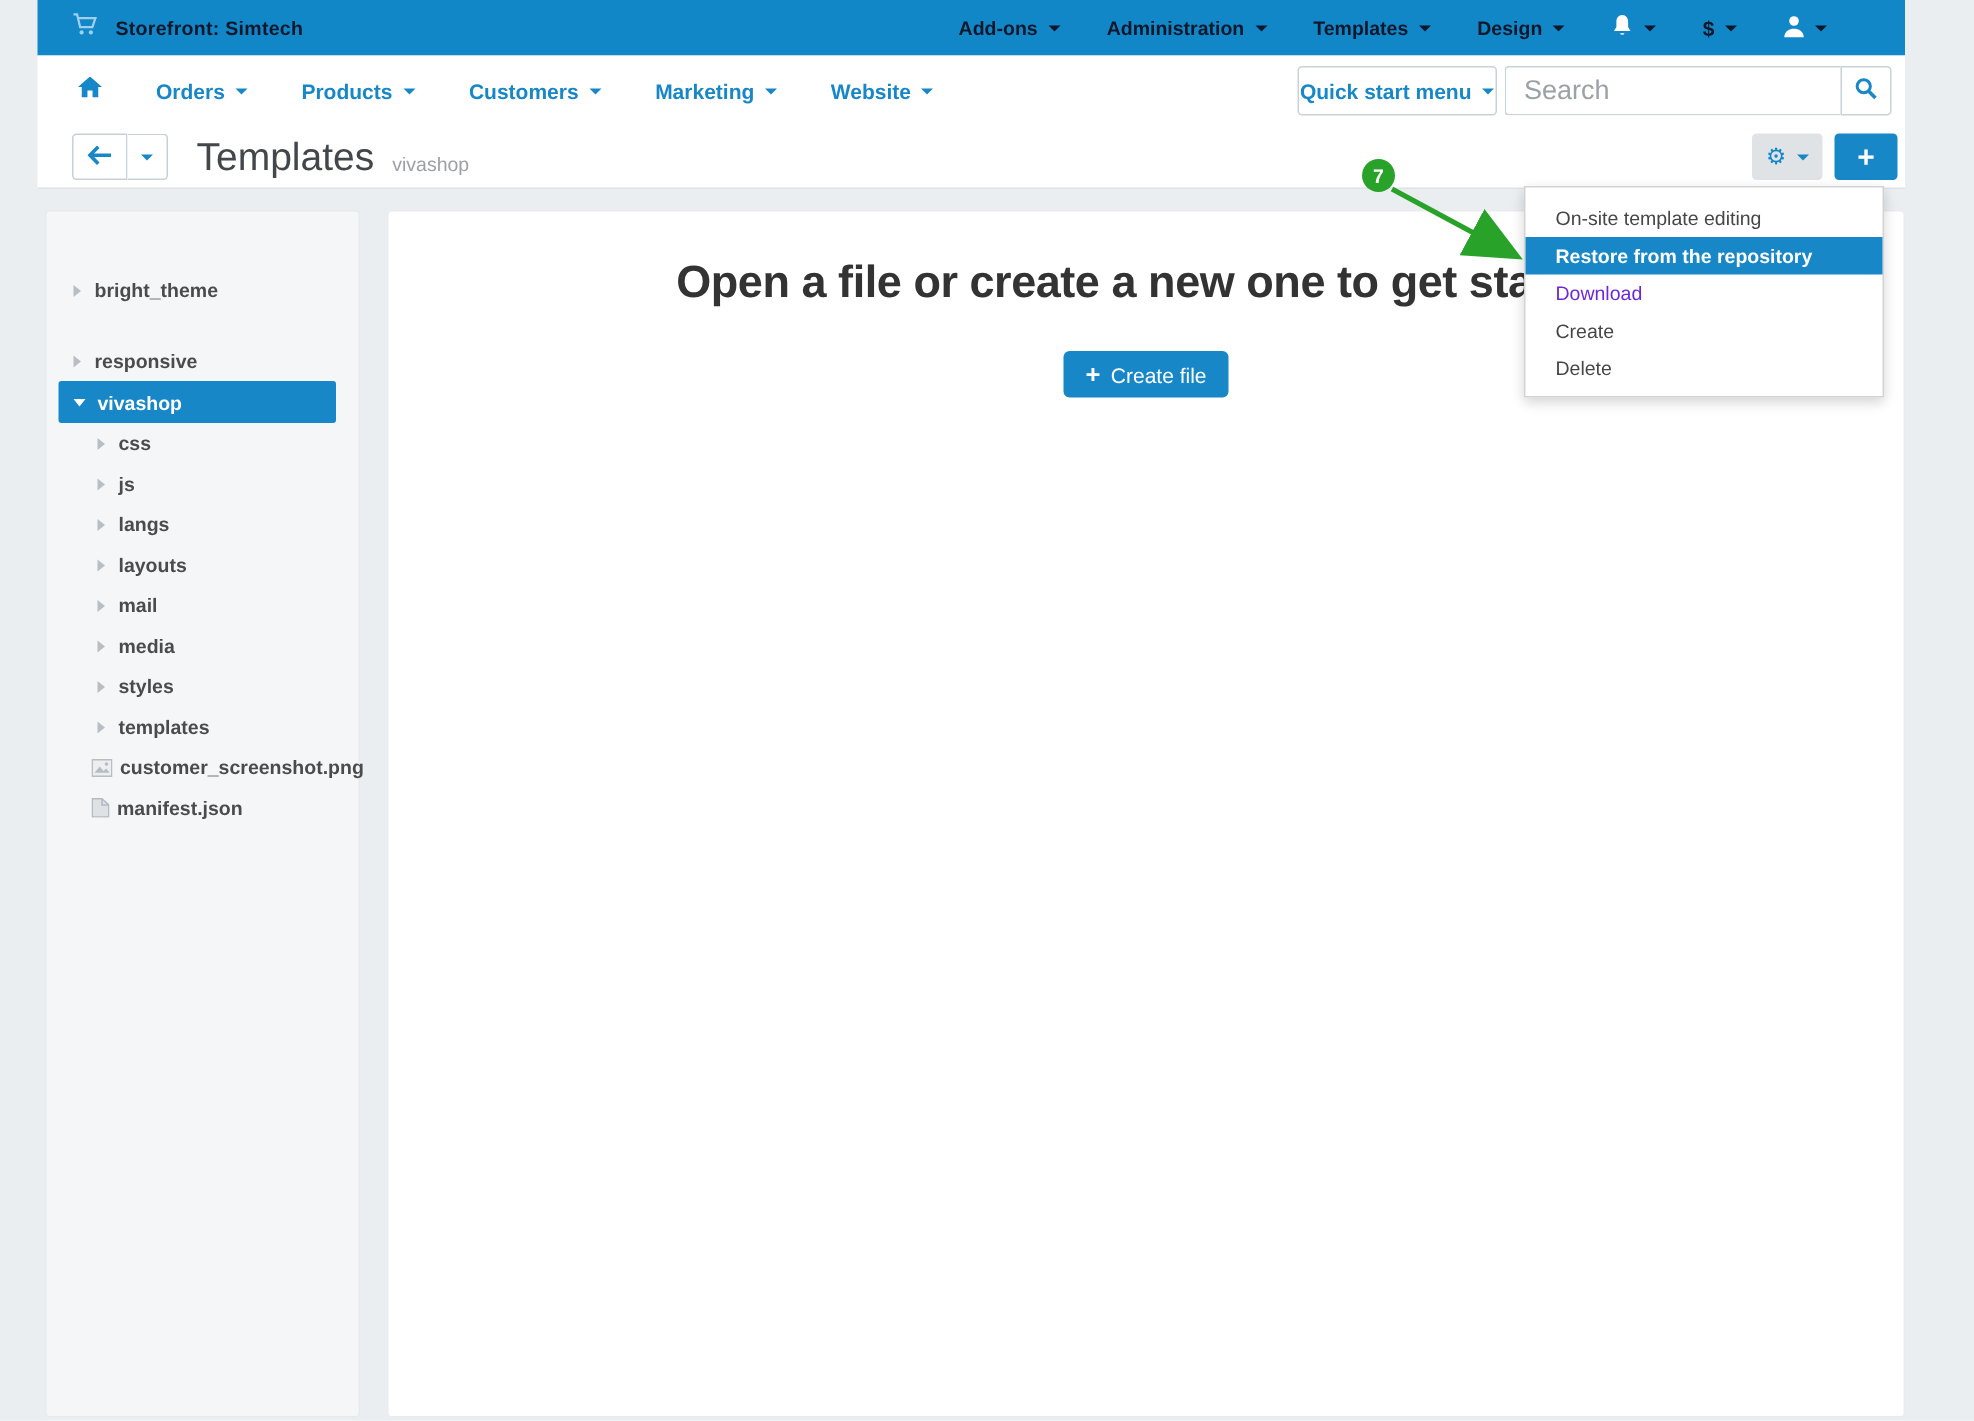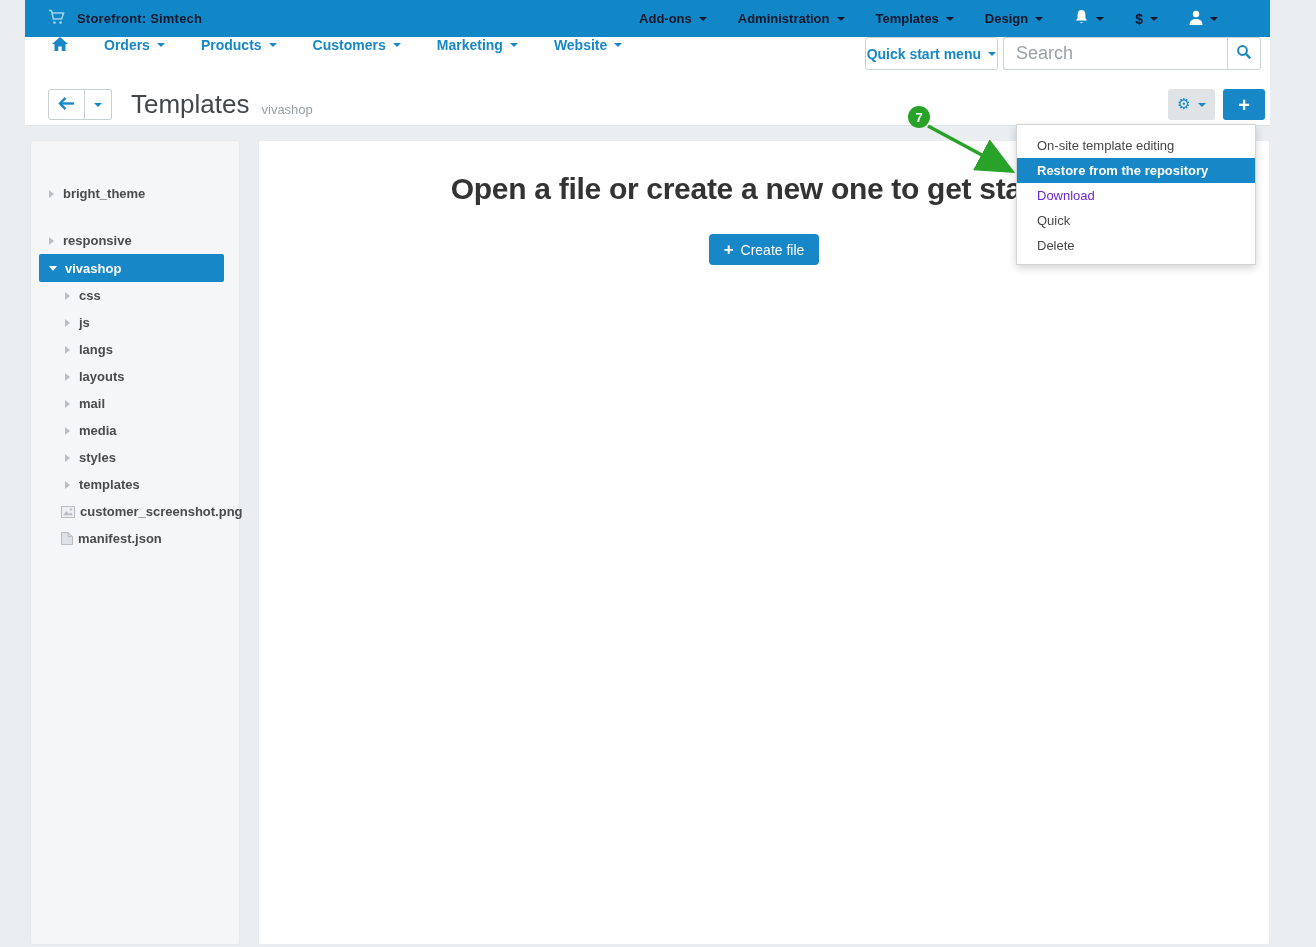--- a/index.html
+++ b/index.html
@@ -11,21 +11,21 @@
   .topbar { height:37px; background:#1287c8; display:flex; align-items:center; color:#0f172a; }
   .tb-left { display:flex; align-items:center; margin-left:23px; gap:11px; }
   .tb-store { font-size:13px; font-weight:bold; letter-spacing:.2px; }
   .tb-right { margin-left:auto; margin-right:52px; display:flex; align-items:center; gap:31px; }
   .tb-item { display:flex; align-items:center; font-size:13px; font-weight:bold; cursor:pointer; }
   .caret { display:inline-block; width:0; height:0; border-left:4px solid transparent;
            border-right:4px solid transparent; border-top:4px solid currentColor; margin-left:7px; }
   .tb-dollar { font-size:14px; font-weight:bold; }
 
   
-  .navrow { height:47px; background:#fff; display:flex; align-items:flex-start; }
+  .navrow { height:47px; background:#fff; display:flex; align-items:center; }
   .nav-home { margin-left:27px; display:flex; align-items:center; cursor:pointer; }
   .nav-item { display:flex; align-items:center; margin-left:36px; color:#1787c8;
               font-size:14px; font-weight:bold; cursor:pointer; }
   .nav-right { margin-left:auto; margin-right:9px; display:flex; align-items:center; }
   .qsm-btn { height:33px; border:1px solid #c9d2d6; border-radius:3px; background:#fff;
              color:#1787c8; font-size:14px; font-weight:bold; display:flex; align-items:center;
              padding:0 1px; cursor:pointer; }
   .searchgrp { display:flex; margin-left:5px; }
   .search-input { width:224px; height:33px; border:1px solid #c9d2d6; border-right:none;
                   border-radius:3px 0 0 3px; padding:0 12px; font-size:18px; color:#555;
@@ -297,21 +297,21 @@
           <span>Create file</span>
         </button>
       </div>
     </div>
   </div>
 
   <div class="gear-menu">
     <div class="mi">On-site template editing</div>
     <div class="mi hl">Restore from the repository</div>
     <div class="mi dis">Download</div>
-    <div class="mi">Quick</div>
+    <div class="mi">Create</div>
     <div class="mi">Delete</div>
   </div>
 
   <svg class="anno" width="170" height="85" viewBox="0 0 170 85">
     <defs>
       <marker id="ah" markerWidth="11" markerHeight="10" refX="8" refY="5" orient="auto">
         <path d="M0 0 L11 5 L0 10 Z" fill="#28a228"></path>
       </marker>
     </defs>
     <line x1="48" y1="26" x2="126" y2="68" stroke="#28a228" stroke-width="3.5" marker-end="url(#ah)"></line>

